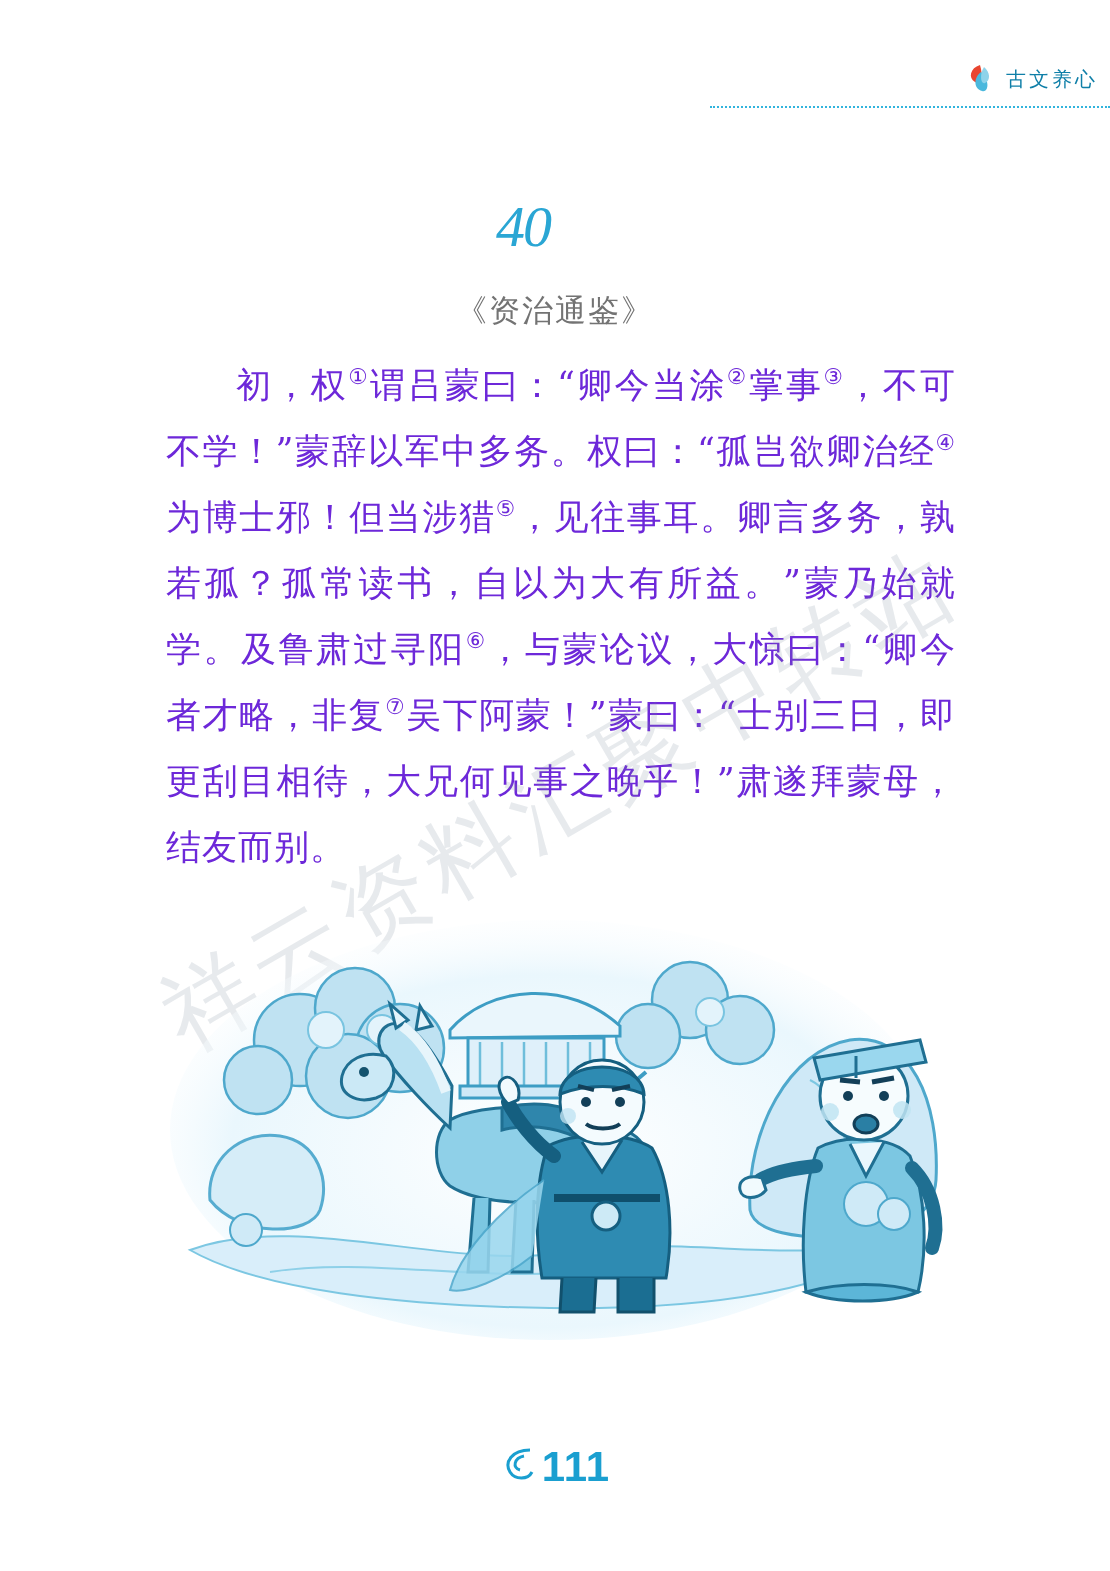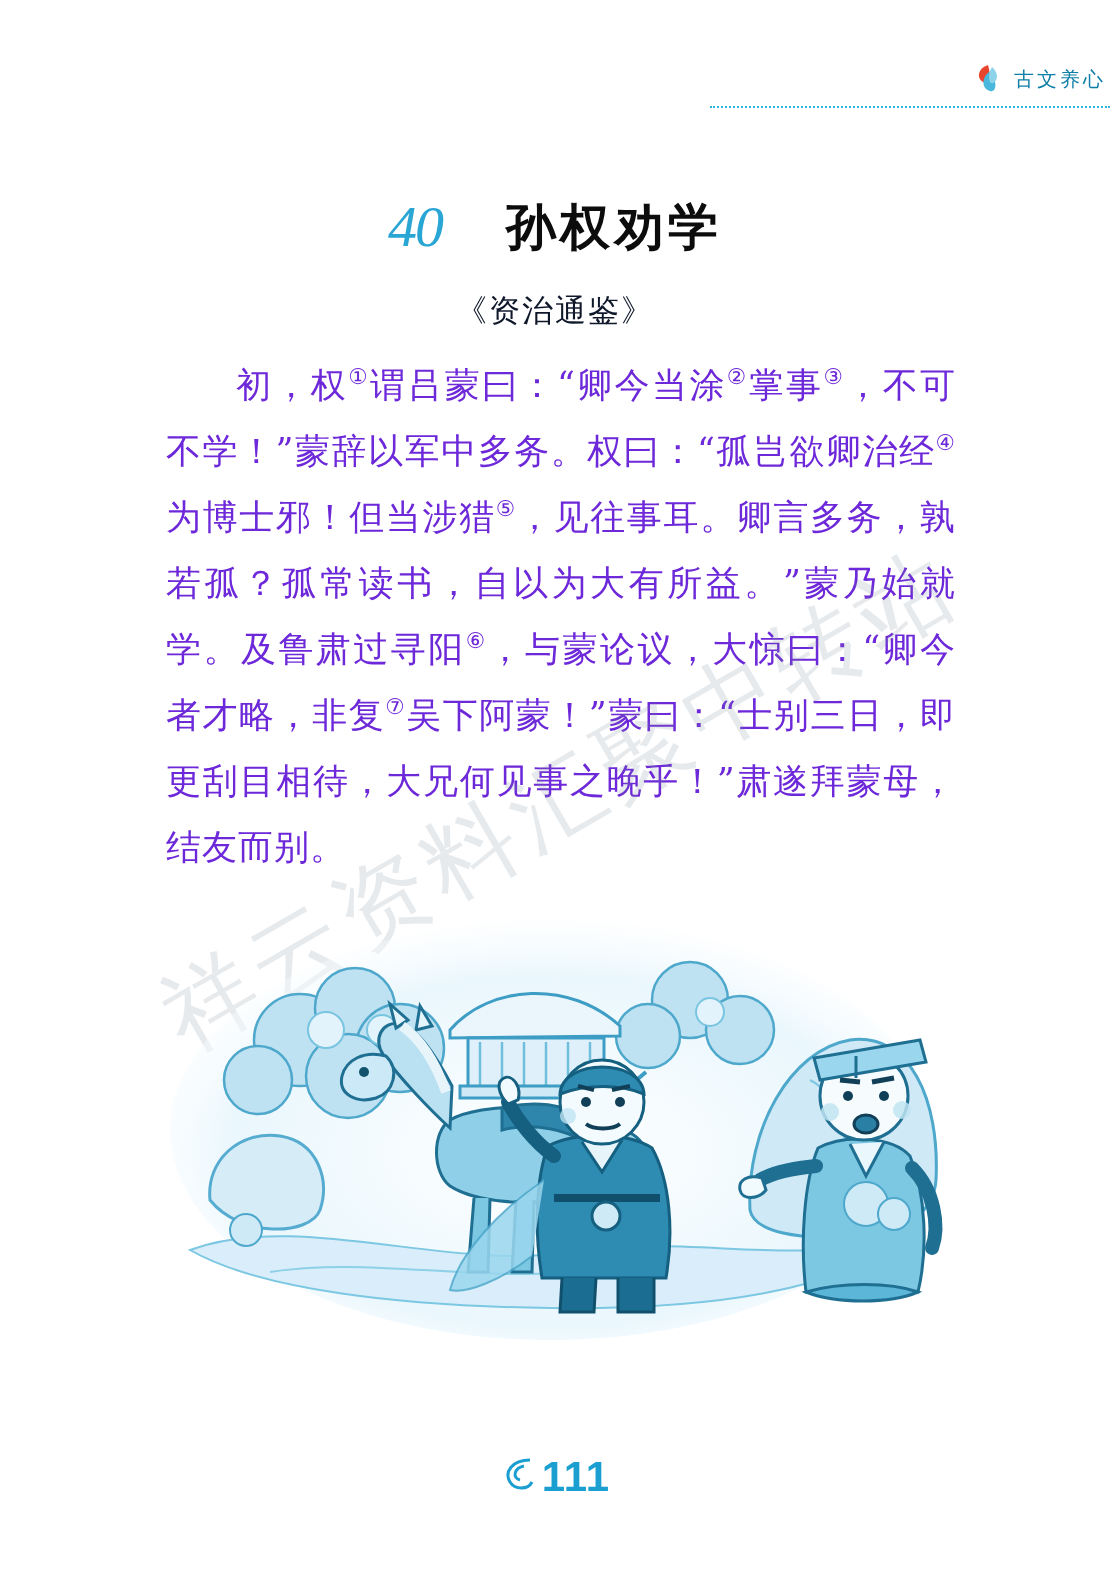--- a/index.html
+++ b/index.html
@@ -26,21 +26,21 @@
   .header-rule {
     position: absolute;
     top: 44px;
     left: 0;
     width: 400px;
     border-bottom: 2px dotted #31b4dd;
   }
   .header-inner {
     position: absolute;
     top: 0;
-    right: 4px;
+    right: 12px;
     display: flex;
     align-items: center;
     gap: 10px;
   }
   .leaf-icon {
     width: 30px;
     height: 34px;
     position: relative;
   }
   .header-title {
@@ -79,21 +79,21 @@
     line-height: 1;
   }
   .source {
     position: absolute;
     top: 290px;
     left: 0;
     width: 1110px;
     text-align: center;
     font-family: "DejaVu Serif", serif;
     font-size: 31px;
-    color: #0f172a;
+    color: #737373;
     letter-spacing: 2px;
   }
 
   
   .body-text {
     position: absolute;
     top: 352px;
     left: 166px;
     width: 790px;
     font-family: "DejaVu Serif", serif;
@@ -138,21 +138,21 @@
     font-family: "DejaVu Sans", sans-serif;
     font-size: 92px;
     color: rgba(120, 140, 155, 0.18);
     letter-spacing: 8px;
     white-space: nowrap;
   }
 
   
   .footer {
     position: absolute;
-    bottom: 70px;
+    bottom: 80px;
     left: 0;
     width: 1110px;
     display: flex;
     justify-content: center;
     align-items: center;
   }
   .page-ornament {
     width: 40px;
     height: 46px;
     margin-right: 2px;
@@ -177,21 +177,20 @@
         <path d="M15 10 C7 16, 8 27, 16 29 C23 31, 24 18, 15 10 Z" fill="#4ab8dd"></path>
         <path d="M18 5 C24 10, 25 18, 19 21 C15 23, 13 13, 18 5 Z" fill="#8fd3ea"></path>
       </svg>
     </span>
     <span class="header-title">古文养心</span>
   </div>
 </div>
 
 <div class="title-row">
   <span class="lesson-number">40</span>
-  <span class="lesson-title">孙权劝学</span>
 </div>
 <div class="source">《资治通鉴》</div>
 
 <div class="body-text">
   <p>初，权<sup>①</sup>谓吕蒙曰：“卿今当涂<sup>②</sup>掌事<sup>③</sup>，不可不学！”蒙辞以军中多务。权曰：“孤岂欲卿治经<sup>④</sup>为博士邪！但当涉猎<sup>⑤</sup>，见往事耳。卿言多务，孰若孤？孤常读书，自以为大有所益。”蒙乃始就学。及鲁肃过寻阳<sup>⑥</sup>，与蒙论议，大惊曰：“卿今者才略，非复<sup>⑦</sup>吴下阿蒙！”蒙曰：“士别三日，即更刮目相待，大兄何见事之晚乎！”肃遂拜蒙母，结友而别。</p>
 </div>
 
 <div class="watermark">祥云资料汇聚中转站</div>
 
 <div class="illustration">

